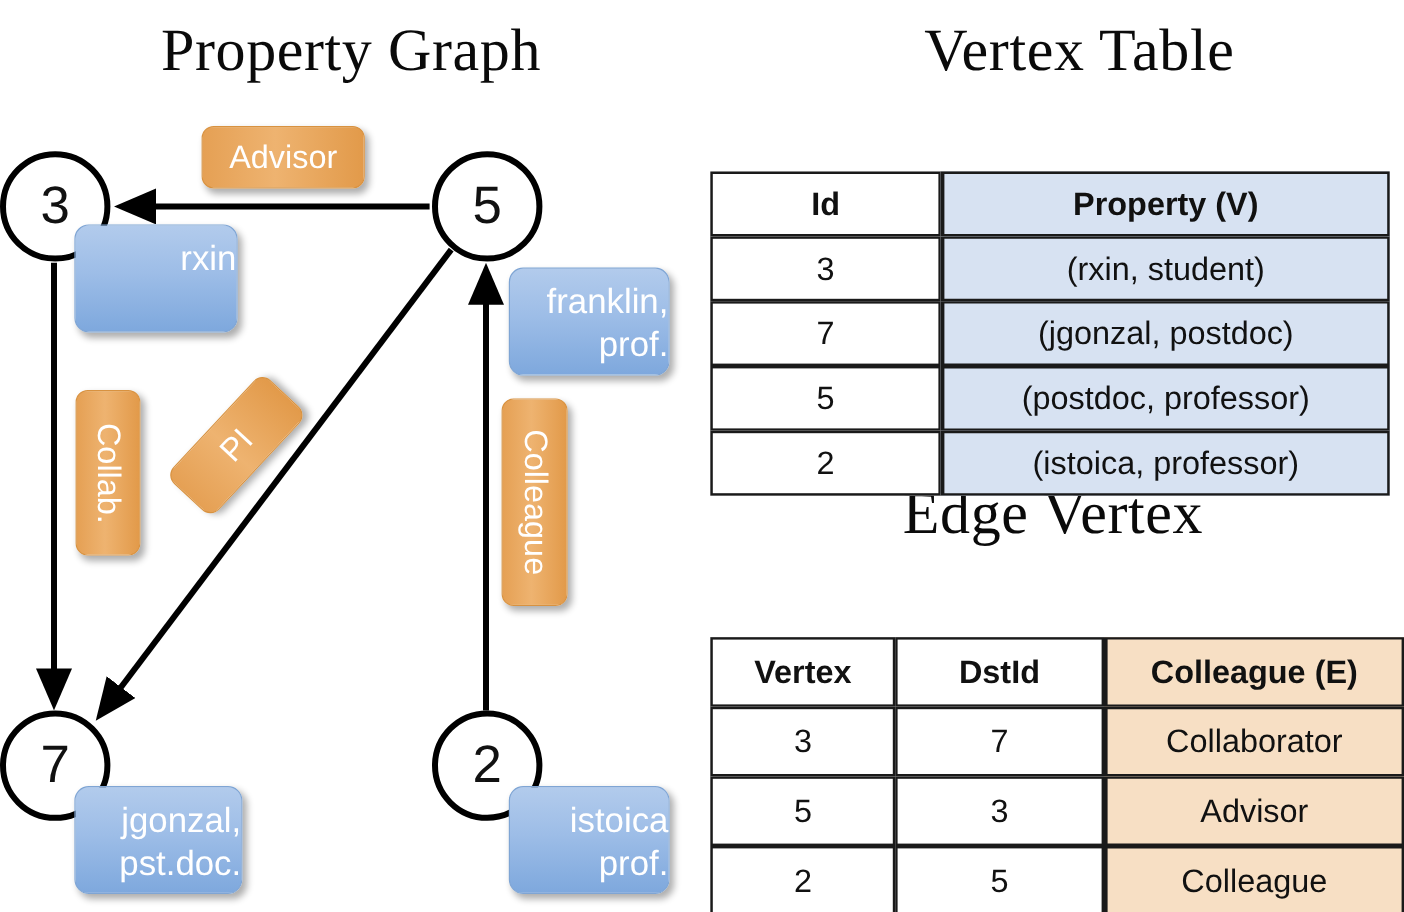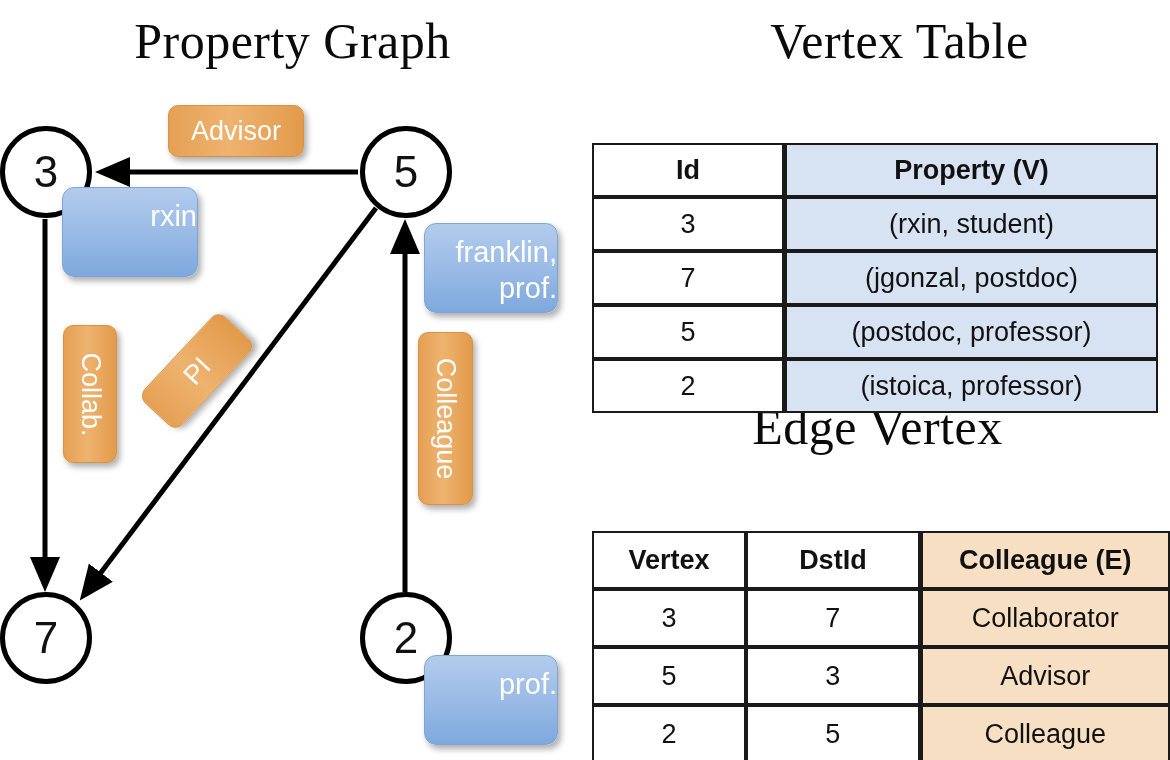--- a/index.html
+++ b/index.html
@@ -165,22 +165,27 @@
 
   <div class="prop-box" style="left:62px; top:187px; width:136px; height:90px;">
     <div>rxin</div>
   </div>
 
   <div class="prop-box" style="left:424px; top:187px; width:134px; height:90px;margin-top:36px;">
     <div>franklin,</div>
     <div>prof.</div>
   </div>
 
+  <div class="prop-box" style="left:62px; top:655px; width:140px; height:90px;">
+    <div>jgonzal,</div>
+    <div>pst.doc.</div>
+  </div>
 
   <div class="prop-box" style="left:424px; top:655px; width:134px; height:90px;">
+    <div>istoica</div>
     <div>prof.</div>
   </div>
 
   <div class="label-box" style="left:168px; top:105px; width:136px; height:52px;">
     <span>Advisor</span>
   </div>
 
   <div class="label-box vertical" style="left:63px; top:325px; width:54px; height:138px;">
     <span>Collab.</span>
   </div>

